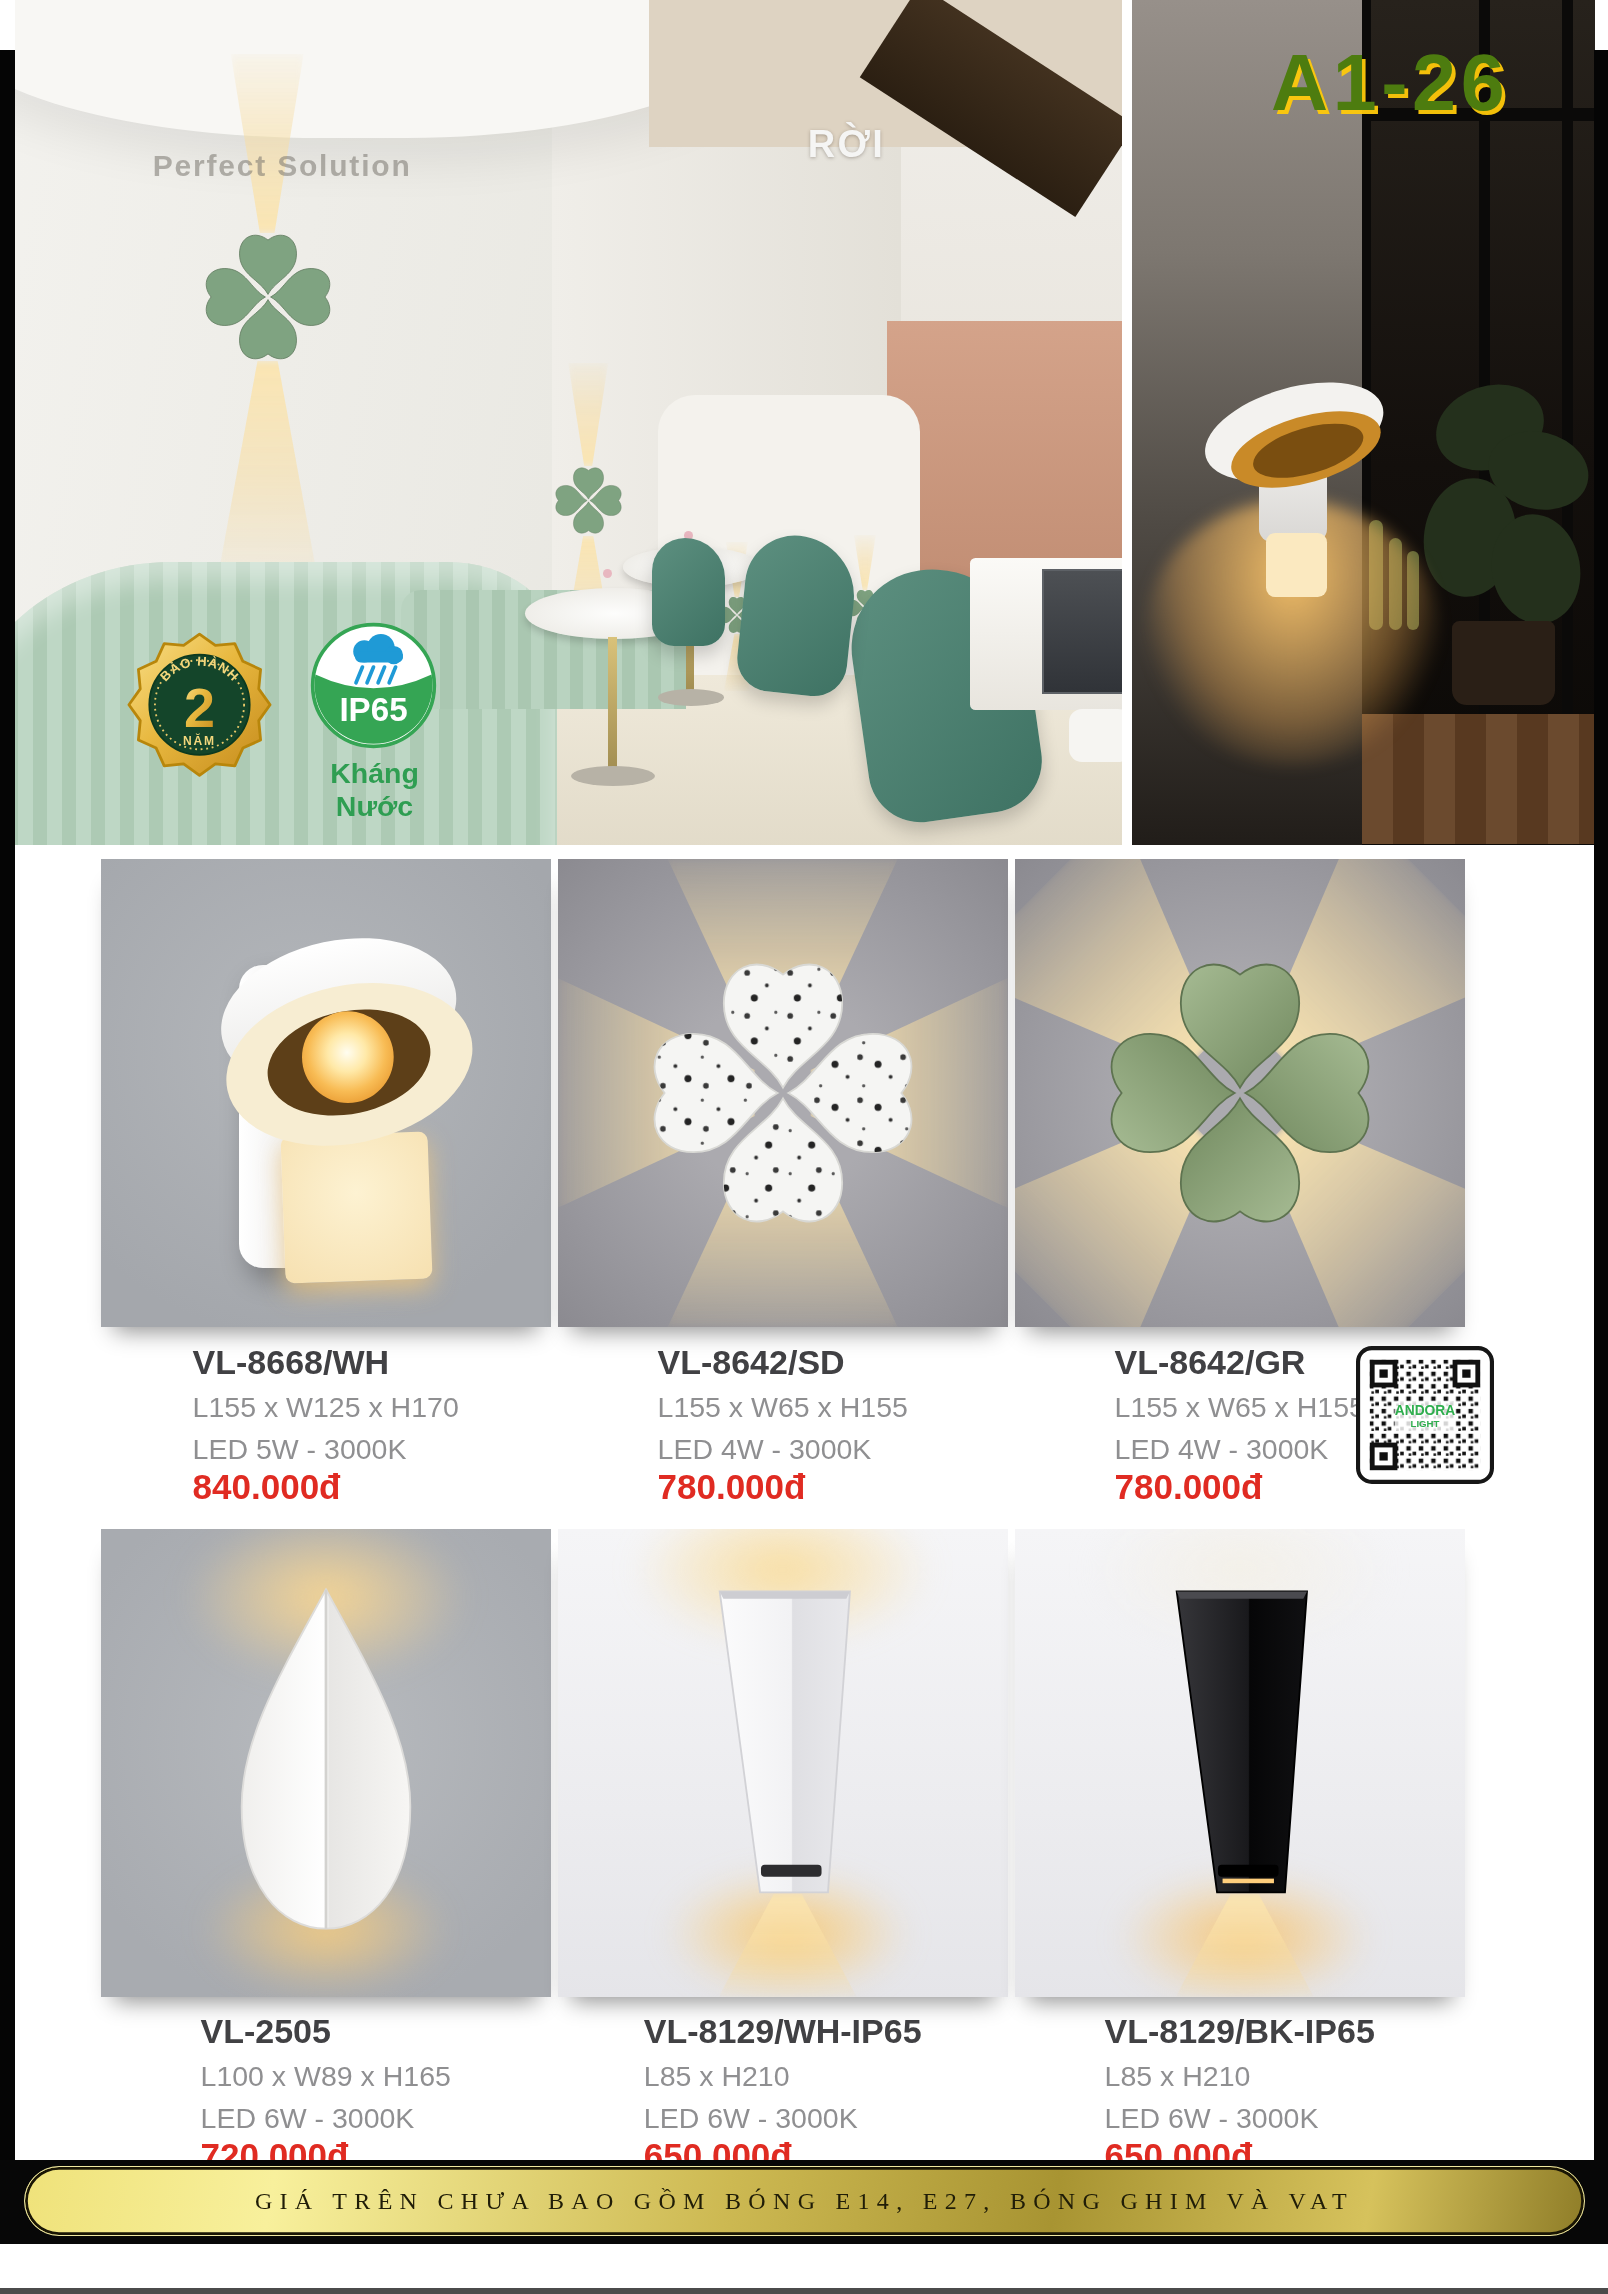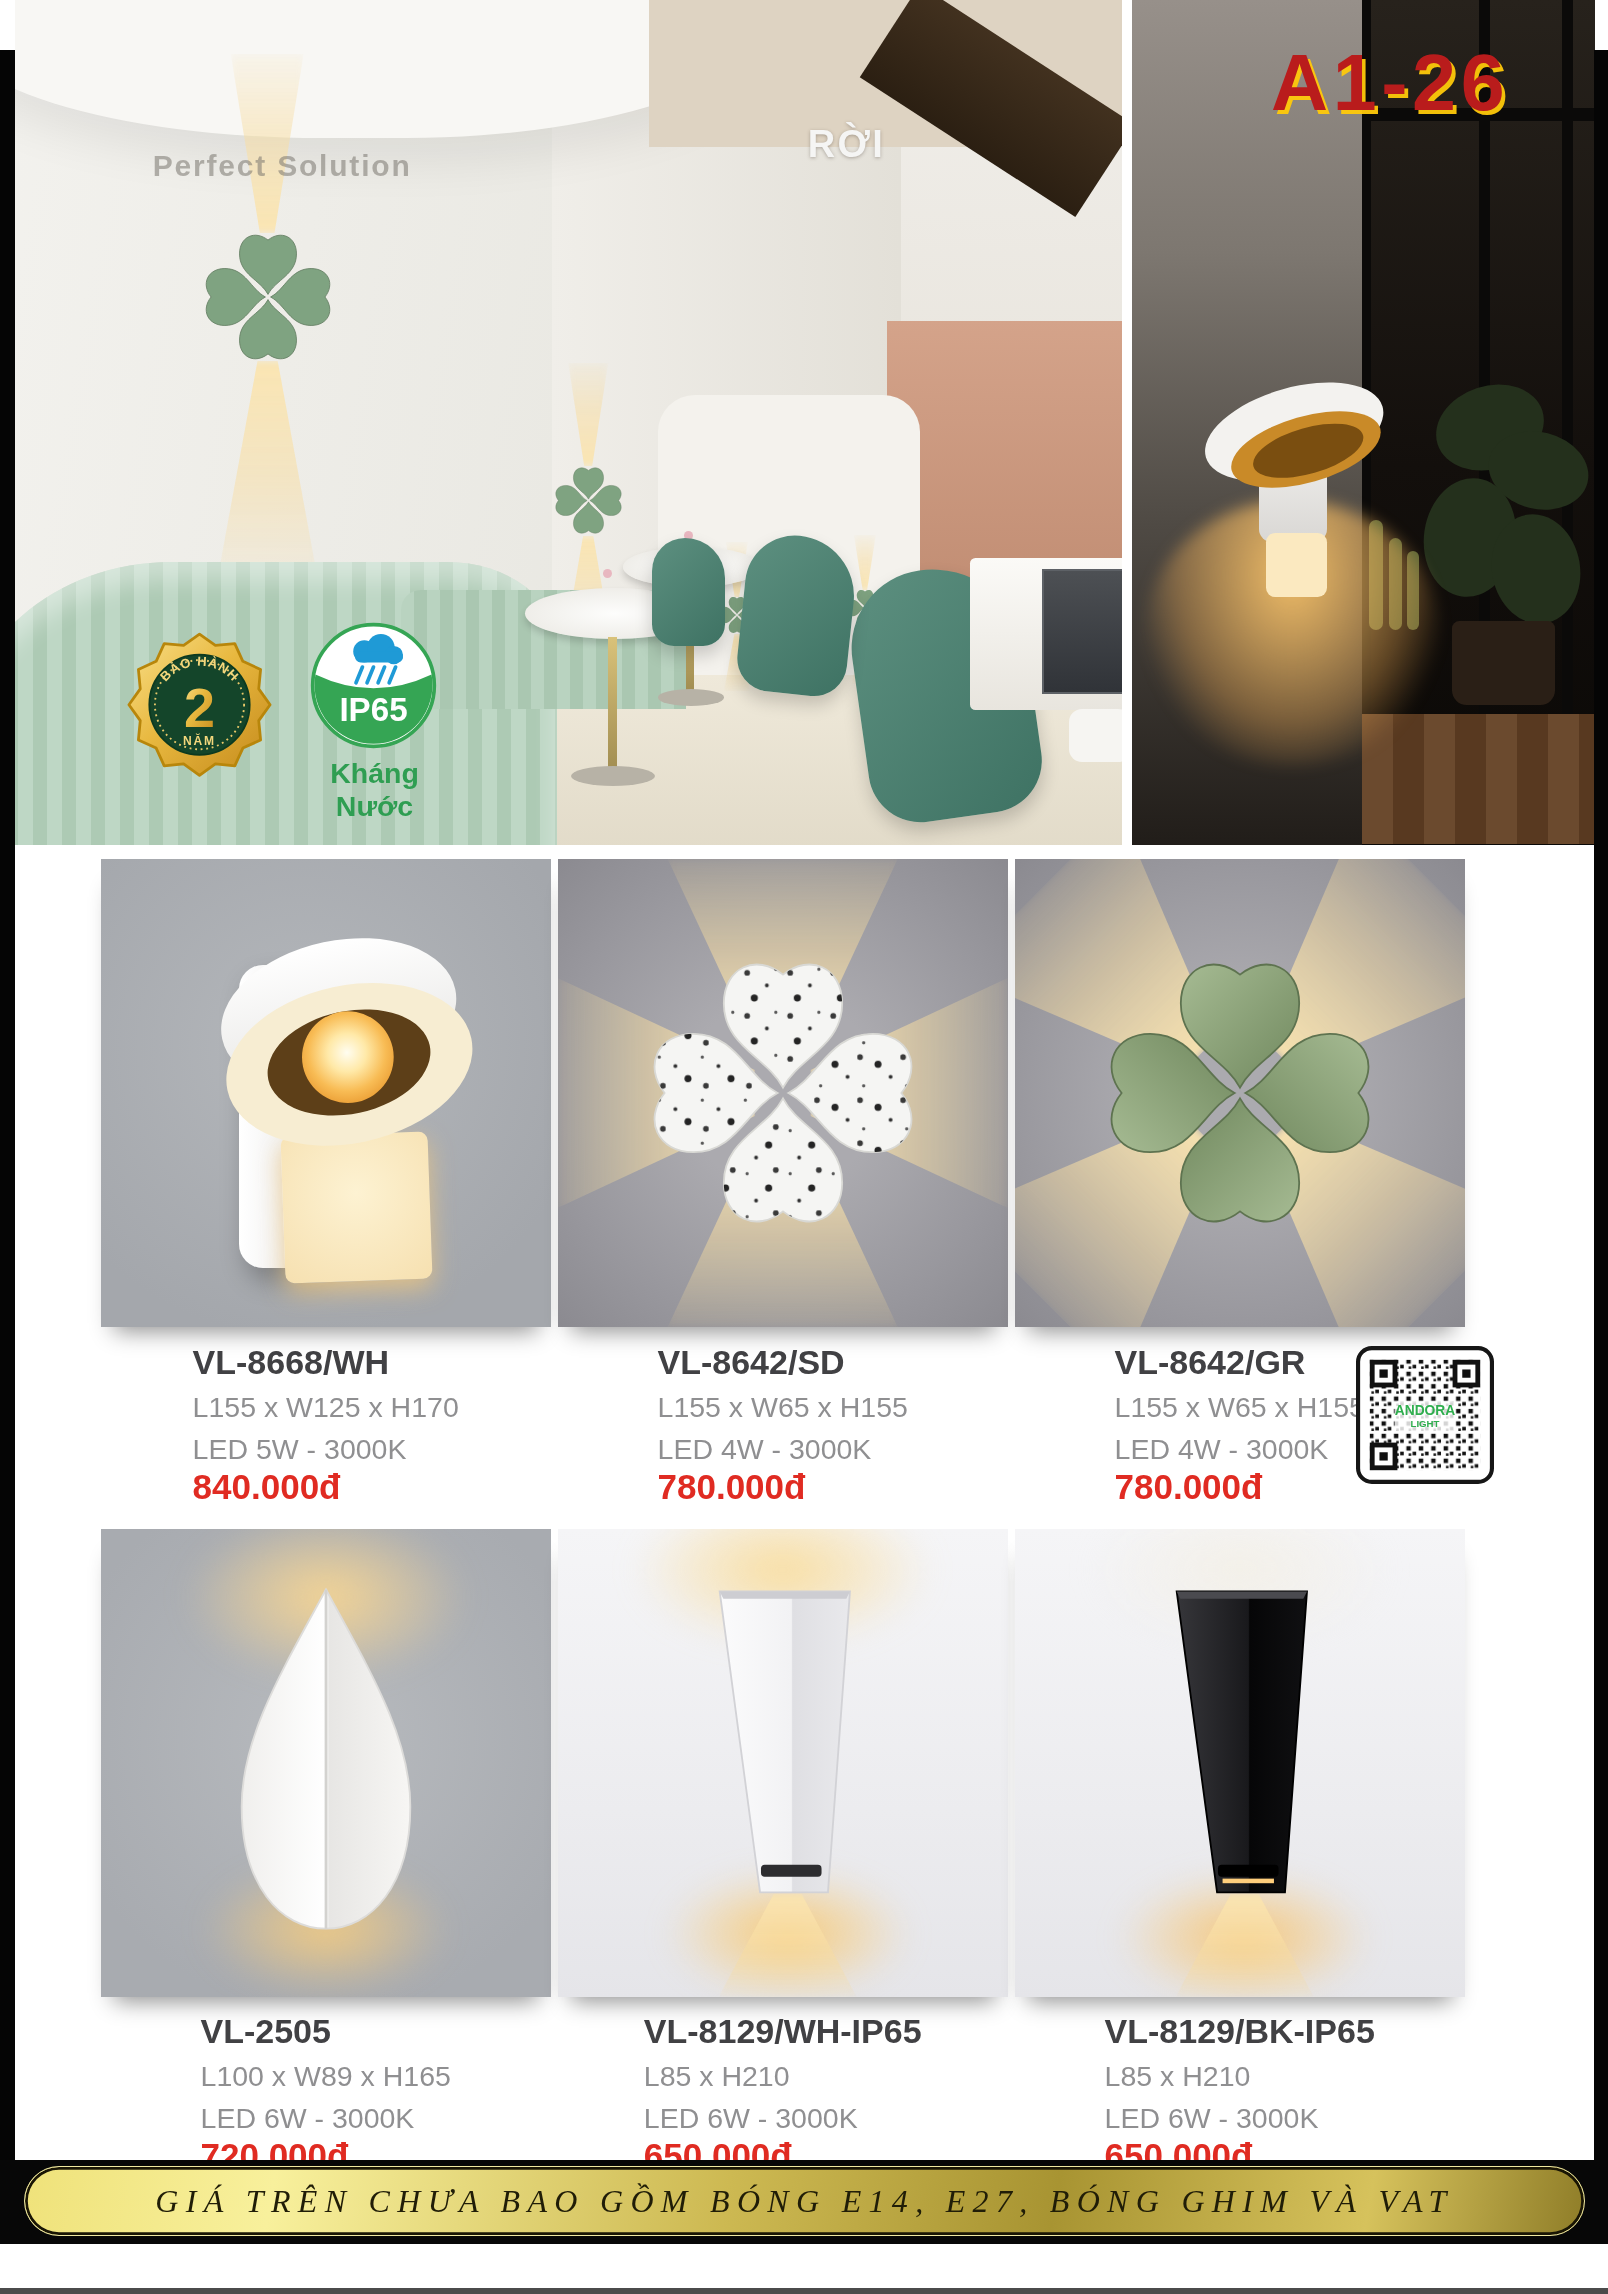--- a/index.html
+++ b/index.html
@@ -79,21 +79,21 @@
           background:linear-gradient(180deg,#1c1c1c,#040404);display:flex;align-items:center;
           padding-left:24px;box-sizing:border-box;box-shadow:0 4.6px 11px rgba(0,0,0,.45);}
   #banner .btxt{font-family:"DejaVu Serif",serif;font-weight:bold;font-size:41px;color:#d9b264;
           letter-spacing:0.9px;text-shadow:0 1.8px 0.9px #6e4f16,0 -0.9px 0 #f7e9b8;white-space:nowrap;}
   .caption{position:absolute;color:#f5f5f4;font-weight:600;letter-spacing:2.3px;font-size:38px;z-index:30;
            text-shadow:0 0.9px 3.7px rgba(60,50,40,.35);}
   .cap1{left:788px;top:77px;} .cap2{left:793px;top:123px;}
   .watermark{position:absolute;left:138px;top:149px;font-size:30px;font-weight:600;
              color:rgba(122,119,112,.55);letter-spacing:1.8px;z-index:25;}
   #pagecode{position:absolute;left:1271px;top:37px;z-index:75;font-size:79px;font-weight:800;
-            letter-spacing:4.6px;color:#b91c1c;text-shadow:3.7px 3.7px 0 rgba(255,201,10,.95);}
+            letter-spacing:4.6px;color:#4d7c0f;text-shadow:3.7px 3.7px 0 rgba(255,201,10,.95);}
 
   
   #medal{position:absolute;left:125px;top:623px;width:149px;height:156px;z-index:40;}
   #ipbadge{position:absolute;left:309px;top:621px;width:129px;height:129px;z-index:40;}
   #ipcaption{position:absolute;left:292px;top:757px;width:165px;text-align:center;z-index:40;
              font-size:28.5px;font-weight:700;color:#2f9e52;}
 
   
   #products{position:absolute;left:14.7px;top:859px;width:1580px;}
   .prow{display:flex;gap:7px;margin-left:86px;}
@@ -127,21 +127,21 @@
   
   #qr{position:absolute;left:1356px;top:1338px;width:138px;height:154px;z-index:45;}
   #qr svg{width:100%;height:100%;}
 
   
   #footband{position:absolute;left:0;top:2160px;width:1609px;height:84px;background:#070707;z-index:85;}
   #footpill{position:absolute;left:24px;right:24px;top:6.4px;bottom:8.3px;border-radius:42px;
             background:linear-gradient(100deg,#efe27a 0%,#f8f09c 16%,#cdb952 45%,#a89432 66%,#d6c25c 86%,#8f7d28 100%);
             border:1.8px solid #efe8a0;box-shadow:inset 0 0 0 2.8px #191504;
             display:flex;align-items:center;justify-content:center;}
-  #footpill .ftxt{font-family:"Liberation Serif",serif;font-size:32px;letter-spacing:7.3px;color:#201d07;font-style:italic;}
+  #footpill .ftxt{font-family:"Liberation Serif",serif;font-size:24px;letter-spacing:7.3px;color:#201d07;}
 </style>
 </head>
 <body>
 
 <svg width="0" height="0" style="position:absolute" aria-hidden="true">
   <defs>
     <g id="cloverShape">
       <path d="M0,-3 C-9,-20 -33,-26 -33,-50 C-33,-70 -15,-78 0,-66 C15,-78 33,-70 33,-50 C33,-26 9,-20 0,-3 Z"></path>
       <path d="M0,-3 C-9,-20 -33,-26 -33,-50 C-33,-70 -15,-78 0,-66 C15,-78 33,-70 33,-50 C33,-26 9,-20 0,-3 Z" transform="rotate(90)"></path>
       <path d="M0,-3 C-9,-20 -33,-26 -33,-50 C-33,-70 -15,-78 0,-66 C15,-78 33,-70 33,-50 C33,-26 9,-20 0,-3 Z" transform="rotate(180)"></path>

